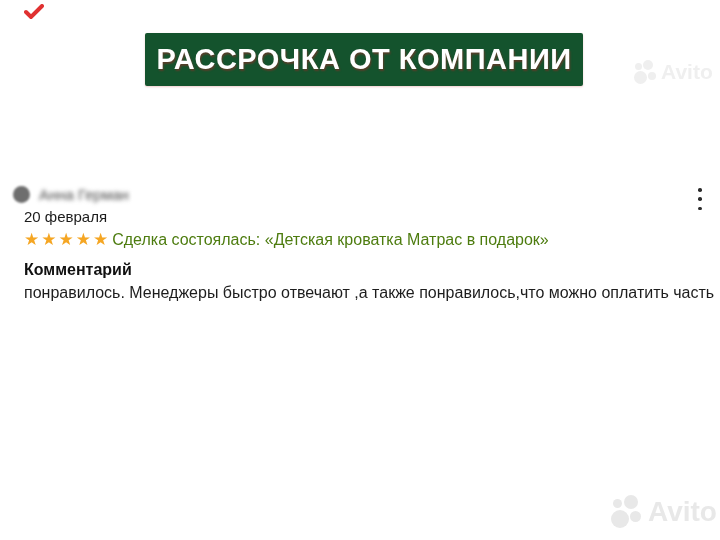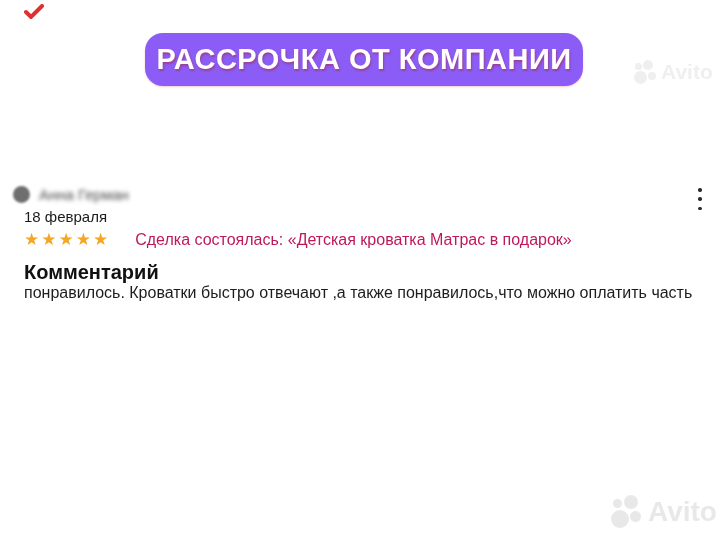--- a/index.html
+++ b/index.html
@@ -8,21 +8,21 @@
     font-family:"Liberation Sans","DejaVu Sans",sans-serif;color:#1a1a1a;
   }
   .stage{position:absolute;inset:0;width:720px;height:540px;}
 
   
   .corner-mark{position:absolute;left:24px;top:4px;width:20px;height:15px;}
 
   
   .banner{
     position:absolute;left:145px;top:33px;width:438px;height:53px;
-    background:#8b5cf6;border-radius:18px;
+    background:#14532d;border-radius:2px;
     display:flex;align-items:center;justify-content:center;
     box-shadow:0 1px 2px rgba(200,60,60,.25);
   }
   .banner-label{
     color:#ffffff;font-weight:bold;font-size:29px;letter-spacing:.5px;white-space:nowrap;
     text-shadow:1px 2px 2px rgba(170,35,35,.45);
   }
 
   
   .wm{position:absolute;display:flex;align-items:center;pointer-events:none;}
@@ -57,22 +57,22 @@
   }
   .kebab{
     position:absolute;left:694px;top:188px;width:12px;height:22px;
     display:flex;flex-direction:column;align-items:center;justify-content:space-between;
     cursor:pointer;padding:0;
   }
   .kebab i{width:3.5px;height:3.5px;border-radius:50%;background:#2b2b2b;display:block;}
   .date{position:absolute;left:24px;top:208px;font-size:15px;color:#1c1c1c;}
   .rating-row{position:absolute;left:24px;top:229px;display:flex;align-items:center;}
   .stars{color:#f5a623;font-size:17px;letter-spacing:2px;white-space:nowrap;}
-  .deal{font-size:16px;color:#be185d;margin-left:25px;white-space:nowrap;}
-  .comment-heading{position:absolute;left:24px;top:261px;font-size:20px;font-weight:bold;color:#111;}
+  .deal{font-size:16px;color:#4d7c0f;margin-left:2px;white-space:nowrap;}
+  .comment-heading{position:absolute;left:24px;top:261px;font-size:16px;font-weight:bold;color:#111;}
   .comment-body{position:absolute;left:24px;top:282px;font-size:16px;color:#1d1d1d;line-height:22px;}
   .comment-body div{white-space:nowrap;}
 </style>
 </head>
 <body>
 
 <div class="stage">
 
   <svg class="corner-mark" viewBox="0 0 20 15">
     <path d="M2 8 L7 13 L18 2" stroke="#e03131" stroke-width="4" fill="none" stroke-linecap="round"></path>
@@ -94,31 +94,31 @@
 
   <div class="avatar"></div>
   <div class="author">Анна Герман</div>
 
   <div class="kebab">
     <i></i>
       <i></i>
       <i></i>
   </div>
 
-  <div class="date">18 февраля</div>
+  <div class="date">20 февраля</div>
 
   <div class="rating-row">
     <span class="stars">★★★★★</span>
     <span class="deal">Сделка состоялась: «Детская кроватка Матрас в подарок»</span>
   </div>
 
   <div class="comment-heading">Комментарий</div>
 
   <div class="comment-body">
-    <div>понравилось. Кроватки быстро отвечают ,а также понравилось,что можно оплатить часть</div>
+    <div>понравилось. Менеджеры быстро отвечают ,а также понравилось,что можно оплатить часть</div>
   </div>
 
   <div class="wm wm-bottom">
     <span class="wm-logo">
       <i class="c1"></i>
         <i class="c2"></i>
         <i class="c3"></i>
         <i class="c4"></i>
     </span>
     <span class="wm-label">Avito</span>

